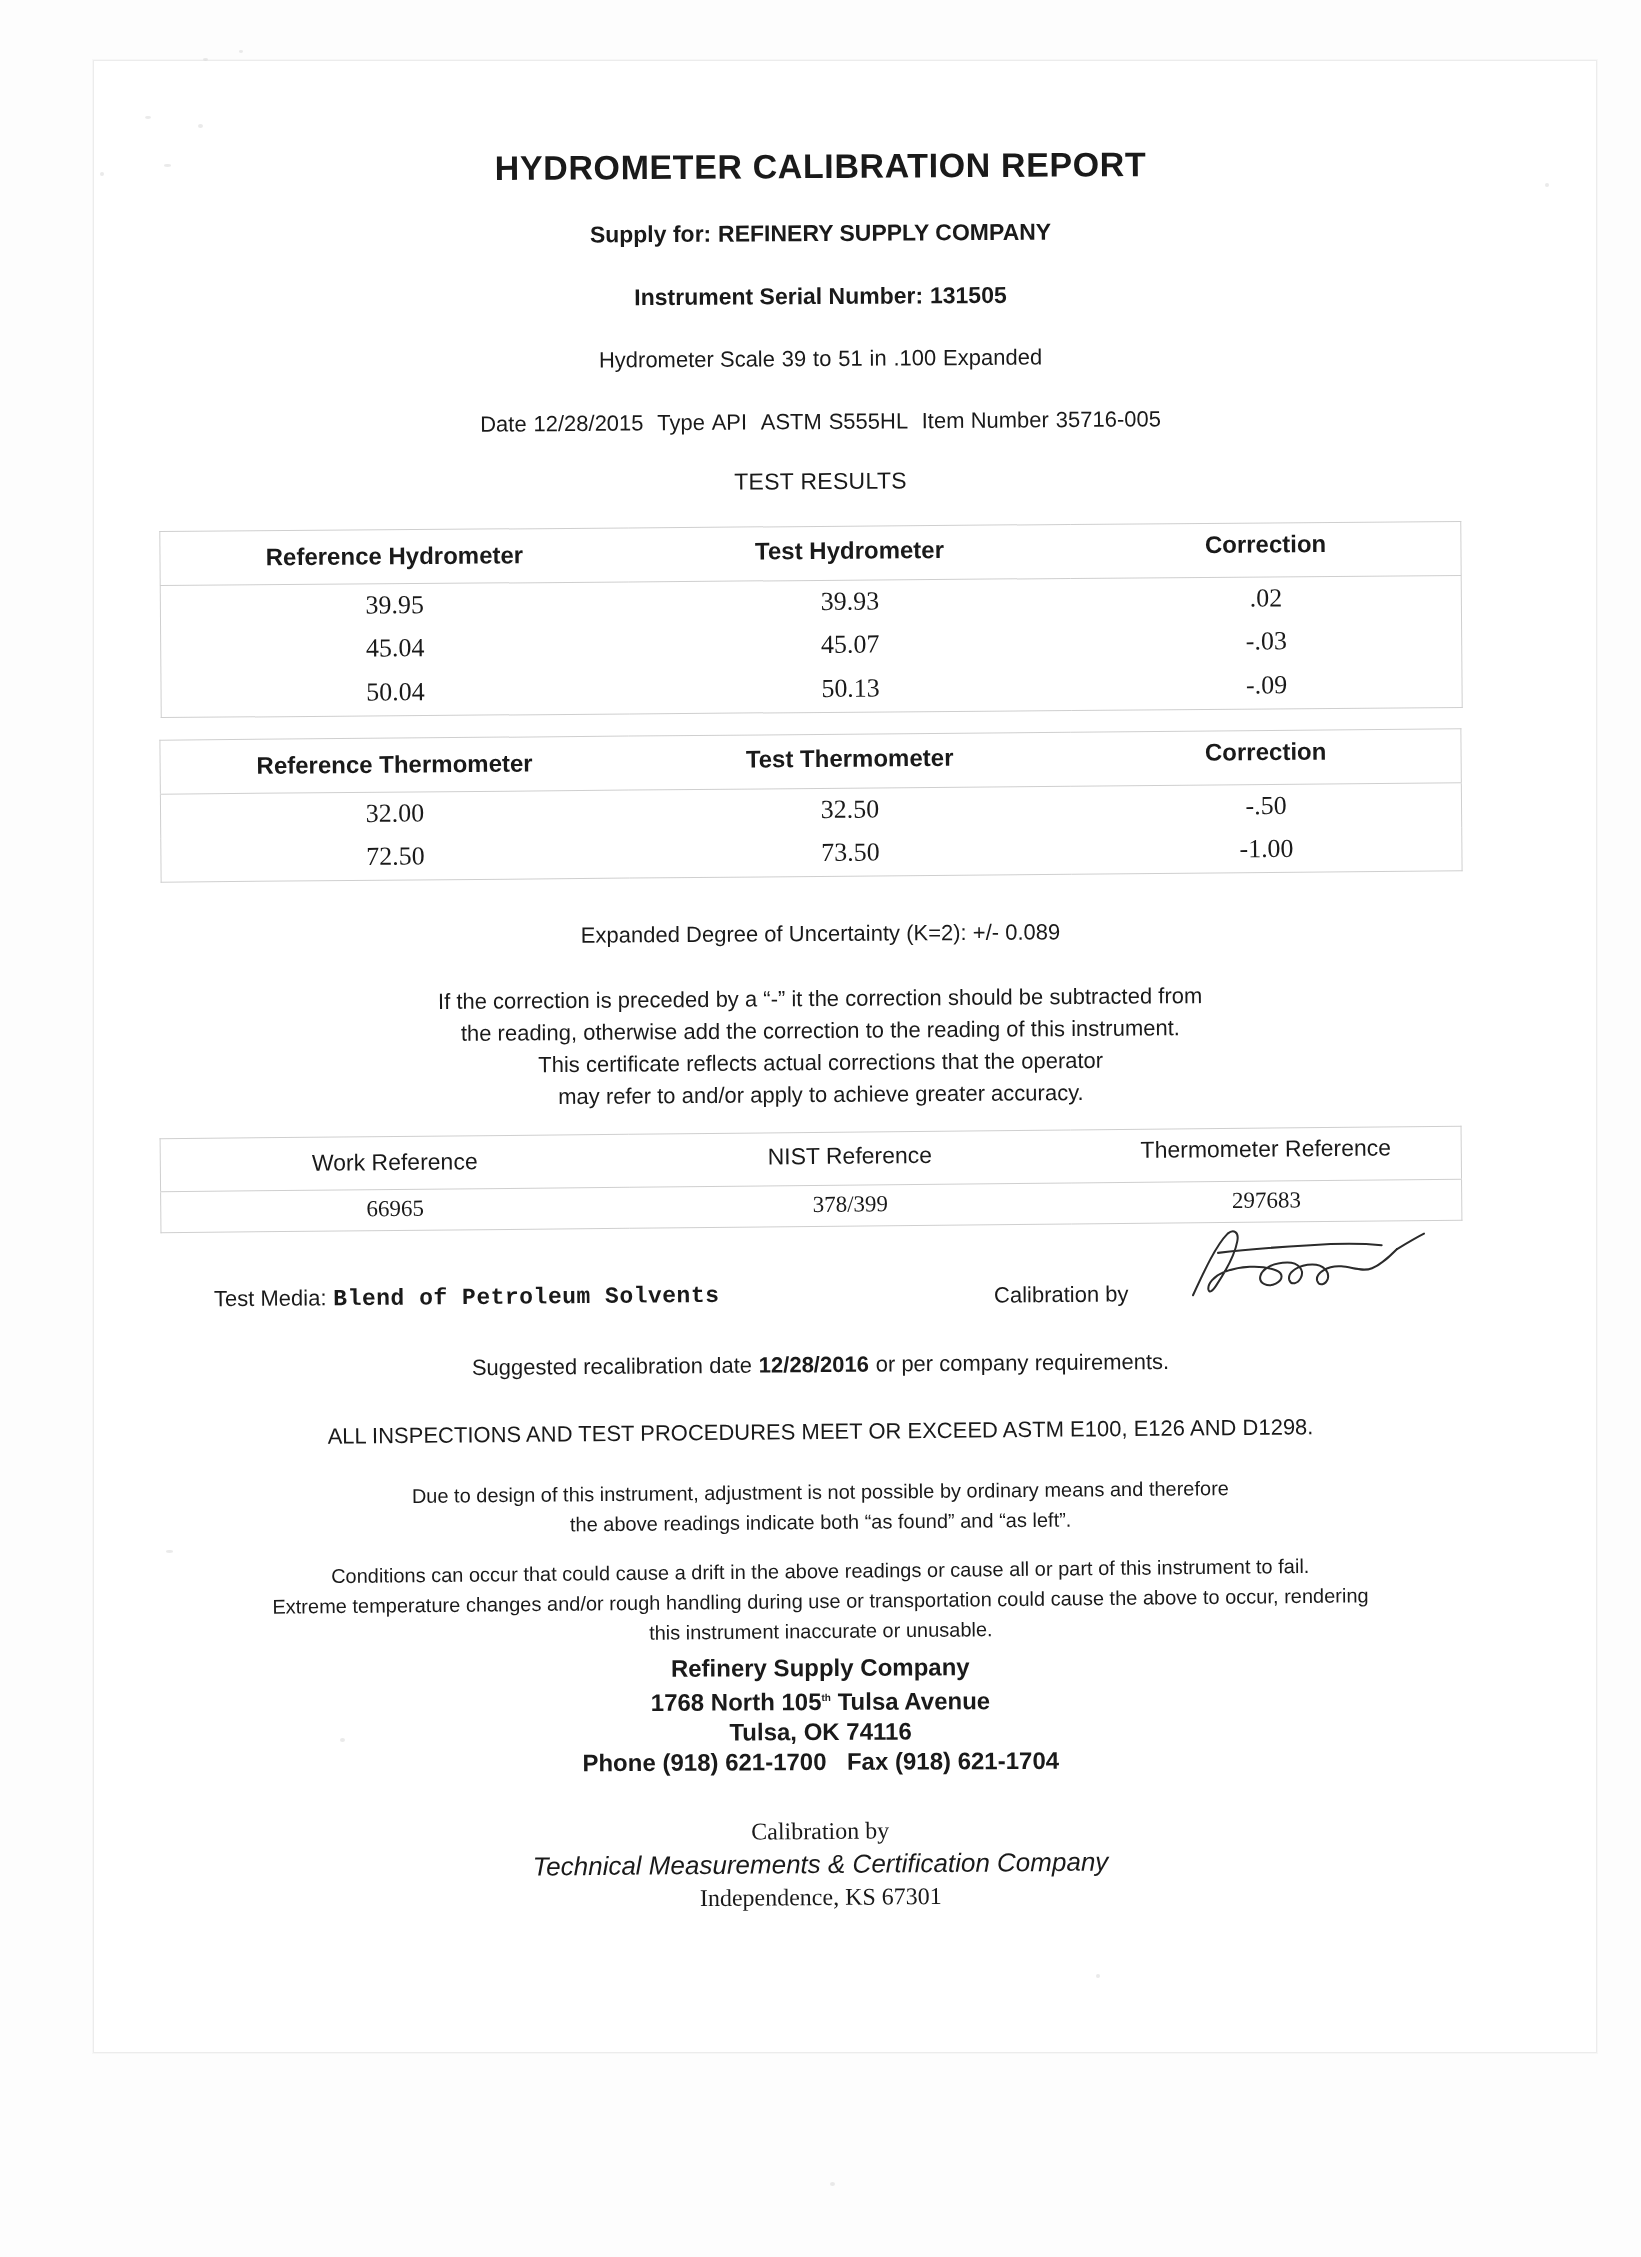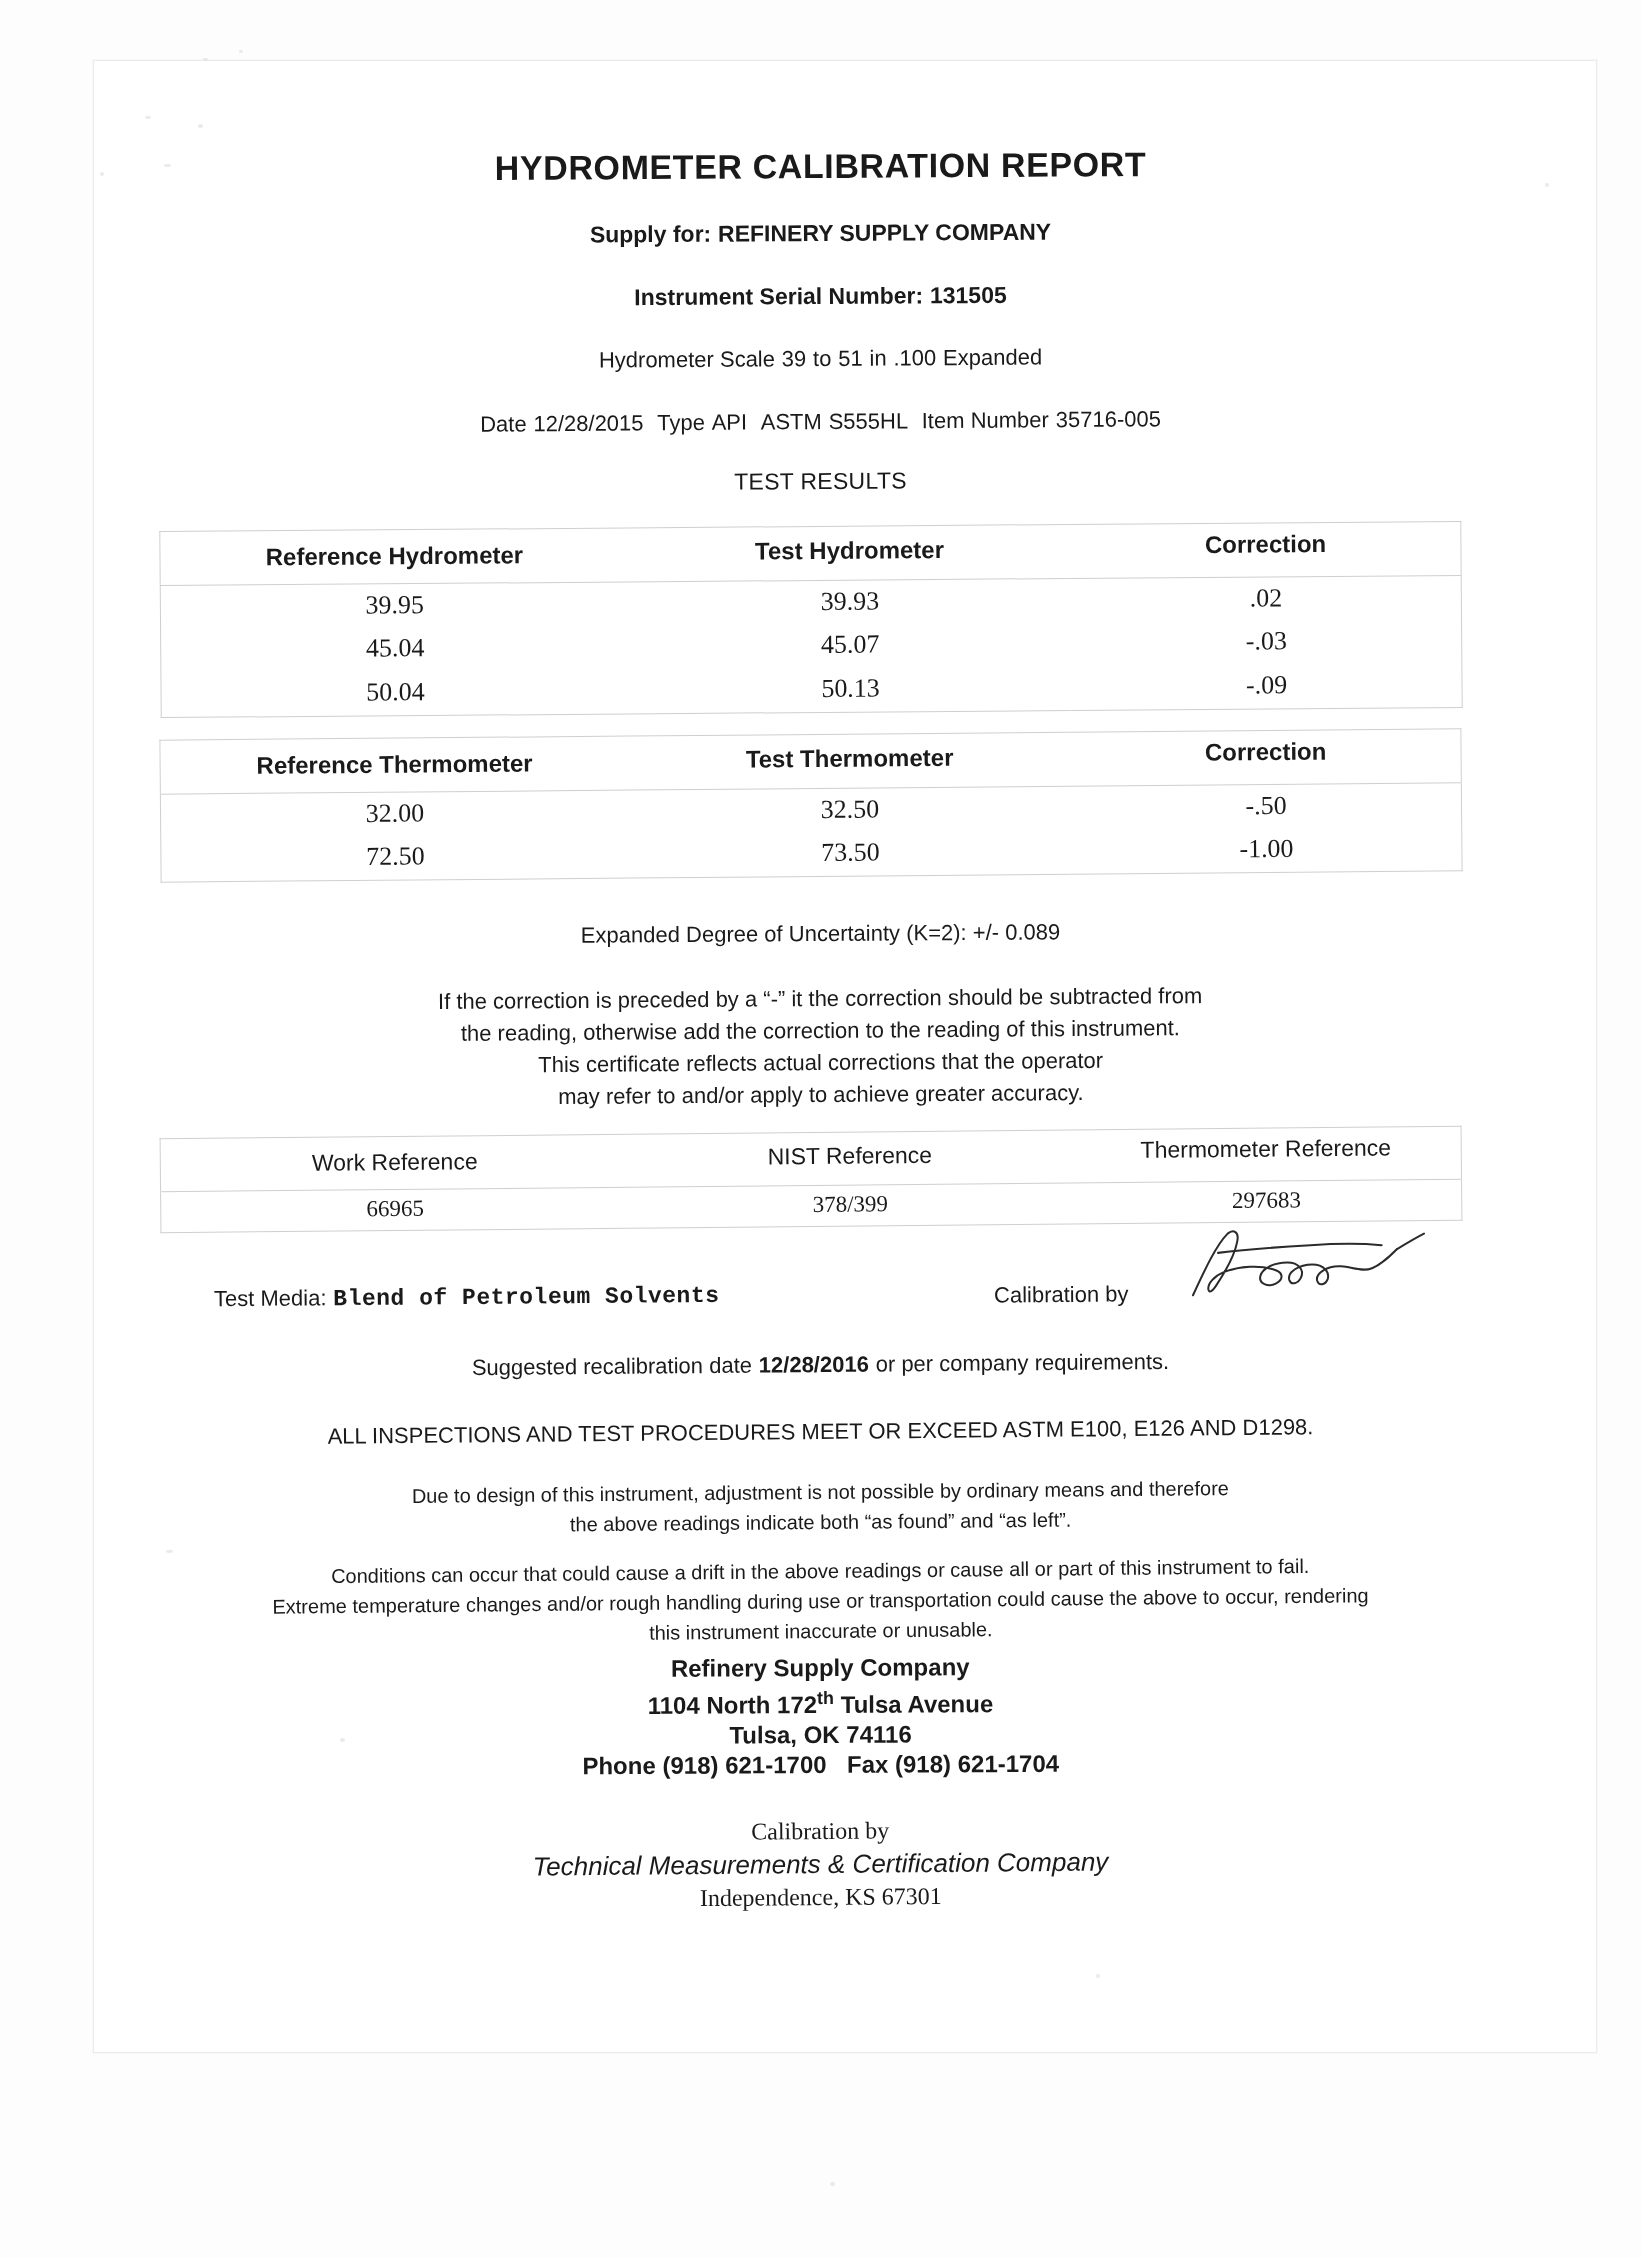--- a/index.html
+++ b/index.html
@@ -157,21 +157,21 @@
   #cond-note   { top: 1556px; font-size: 20px; line-height: 30px; transform: rotate(-0.6deg); }
 
   #company {
     position: absolute; left:0; right:0; top: 1653px;
     text-align: center;
     font-size: 24px;
     font-weight: bold;
     line-height: 30px;
     transform: rotate(-0.3deg);
   }
-  #company sup { font-size: 18px; vertical-align: super; }
+  #company sup { font-size: 10px; vertical-align: super; }
 
   #footer-cal {
     position: absolute; left:0; right:0; top: 1815px;
     text-align: center;
     font-family: "Liberation Serif", serif;
     font-size: 24px;
     line-height: 33px;
     transform: rotate(-0.5deg);
   }
   #footer-cal .tmcc {
@@ -328,21 +328,21 @@
     </div>
 
     <div class="para" id="cond-note">
       <div>Conditions can occur that could cause a drift in the above readings or cause all or part of this instrument to fail.</div>
       <div>Extreme temperature changes and/or rough handling during use or transportation could cause the above to occur, rendering</div>
       <div>this instrument inaccurate or unusable.</div>
     </div>
 
     <div id="company">
       <div>Refinery Supply Company</div>
-      <div><span>1104 North 172</span><sup>th</sup><span> Tulsa Avenue</span></div>
+      <div><span>1768 North 105</span><sup>th</sup><span> Tulsa Avenue</span></div>
       <div>Tulsa, OK  74116</div>
       <div><span>Phone (918) 621-1700</span><span class="sp"></span><span class="sp"></span><span class="sp"></span><span>Fax (918) 621-1704</span></div>
     </div>
 
     <div id="footer-cal">
       <div>Calibration by</div>
       <div class="tmcc">Technical Measurements &amp; Certification Company</div>
       <div>Independence, KS 67301</div>
     </div>
 

